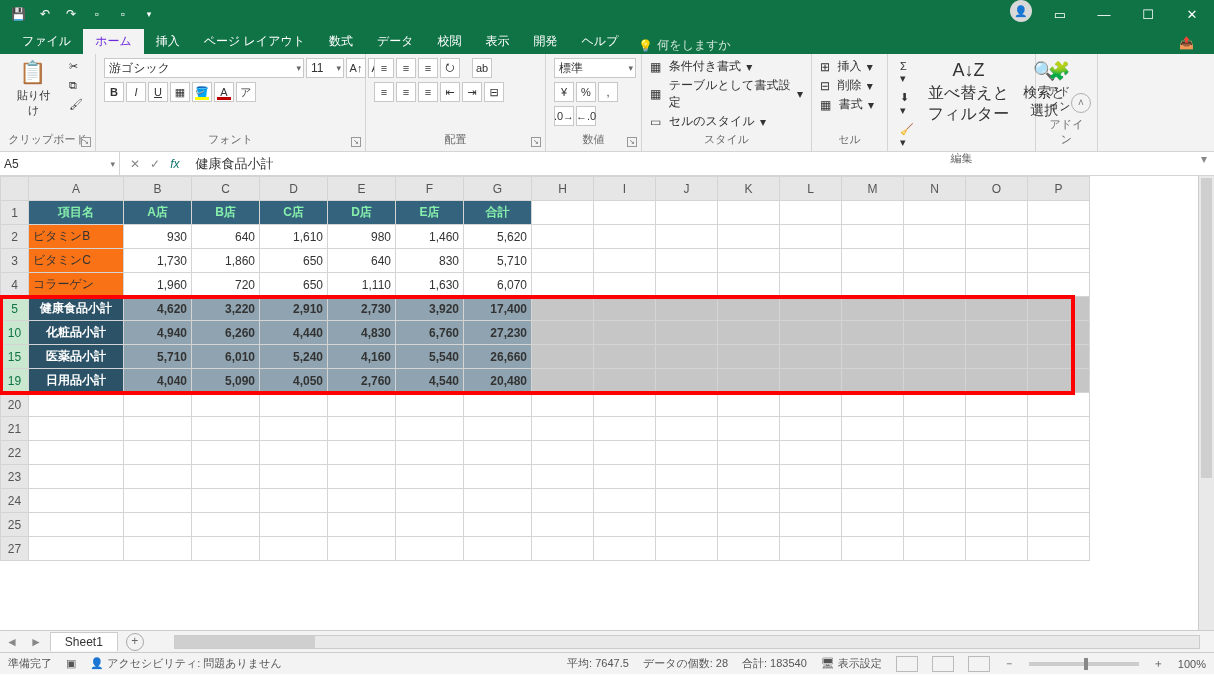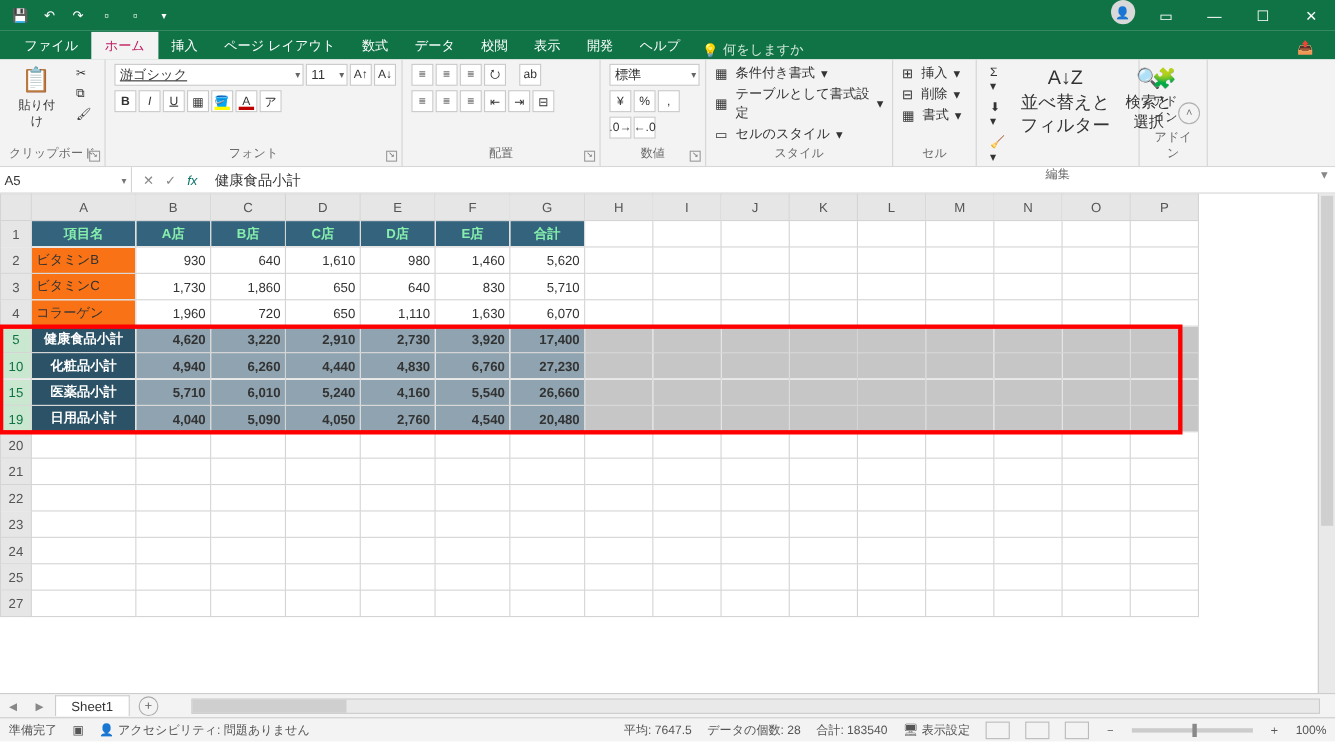--- a/index.html
+++ b/index.html
@@ -6,21 +6,21 @@
 body { background:#fff; width:1214px; height:676px; overflow:hidden; font-size:12px; color:#333; }
 .titlebar { height:28px; background:#0f7346; display:flex; align-items:center; color:#fff; position:relative; }
 .qat { display:flex; padding-left:8px; gap:4px; align-items:center; }
 .qat .qbtn { width:22px; height:22px; display:flex; align-items:center; justify-content:center; color:#fff; font-size:12px; }
 .title { position:absolute; left:50%; transform:translateX(-50%); font-size:13px; }
 .winbtns { margin-left:auto; display:flex; }
 .winbtns .wb { width:44px; height:28px; display:flex; align-items:center; justify-content:center; color:#fff; font-size:13px; }
 .avatar { width:22px; height:22px; border-radius:50%; background:#d9d9d9; margin-right:6px; display:flex; align-items:center; justify-content:center; color:#666; font-size:11px; }
 .tabs { height:26px; background:#0f7346; display:flex; align-items:flex-end; padding-left:10px; gap:0; }
 .tab { padding:4px 12px; color:#fff; font-size:12px; cursor:pointer; }
-.tab.active { background:#f3f3f3; color:#be185d; }
+.tab.active { background:#f3f3f3; color:#6d28d9; }
 .tellme { display:flex; align-items:center; color:#cfe6d8; margin-left:8px; gap:4px; font-size:12px; }
 .tabs .share { margin-left:auto; margin-right:12px; color:#fff; padding:4px 8px; }
 .ribbon { height:98px; background:#f3f3f3; border-bottom:1px solid #d4d4d4; display:flex; }
 .group { border-right:1px solid #d4d4d4; padding:4px 8px 2px; display:flex; flex-direction:column; justify-content:space-between; }
 .group .body { flex:1; display:flex; gap:6px; align-items:flex-start; }
 .group .label { text-align:center; font-size:11px; color:#6a6a6a; padding-bottom:2px; position:relative; }
 .group .label .dlg { position:absolute; right:-4px; bottom:2px; width:10px; height:10px; border:1px solid #999; font-size:7px; line-height:8px; text-align:center; }
 .bigbtn { display:flex; flex-direction:column; align-items:center; justify-content:center; padding:2px 4px; font-size:11px; text-align:center; gap:2px; }
 .icon { display:inline-flex; align-items:center; justify-content:center; }
 .smallbtns { display:flex; flex-direction:column; gap:2px; }
@@ -117,21 +117,21 @@
         <span class="btn">⧉</span>
         <span class="btn">🖌</span>
       </div>
     </div>
     <div class="label"><span>クリップボード</span><span class="dlg">↘</span></div>
   </div>
 
   <div class="group" style="width:270px;">
     <div class="body" style="flex-direction:column;gap:4px;">
       <div class="rowline">
-        <div class="combo" style="width:172px;text-decoration:underline;">
+        <div class="combo" style="width:200px;">
             <span>游ゴシック</span>
           </div>
         <div class="combo" style="width:38px;">
             <span>11</span>
           </div>
         <span class="sq">A↑</span>
         <span class="sq">A↓</span>
       </div>
       <div class="rowline">
         <span class="sq" style="font-weight:bold;">B</span>

